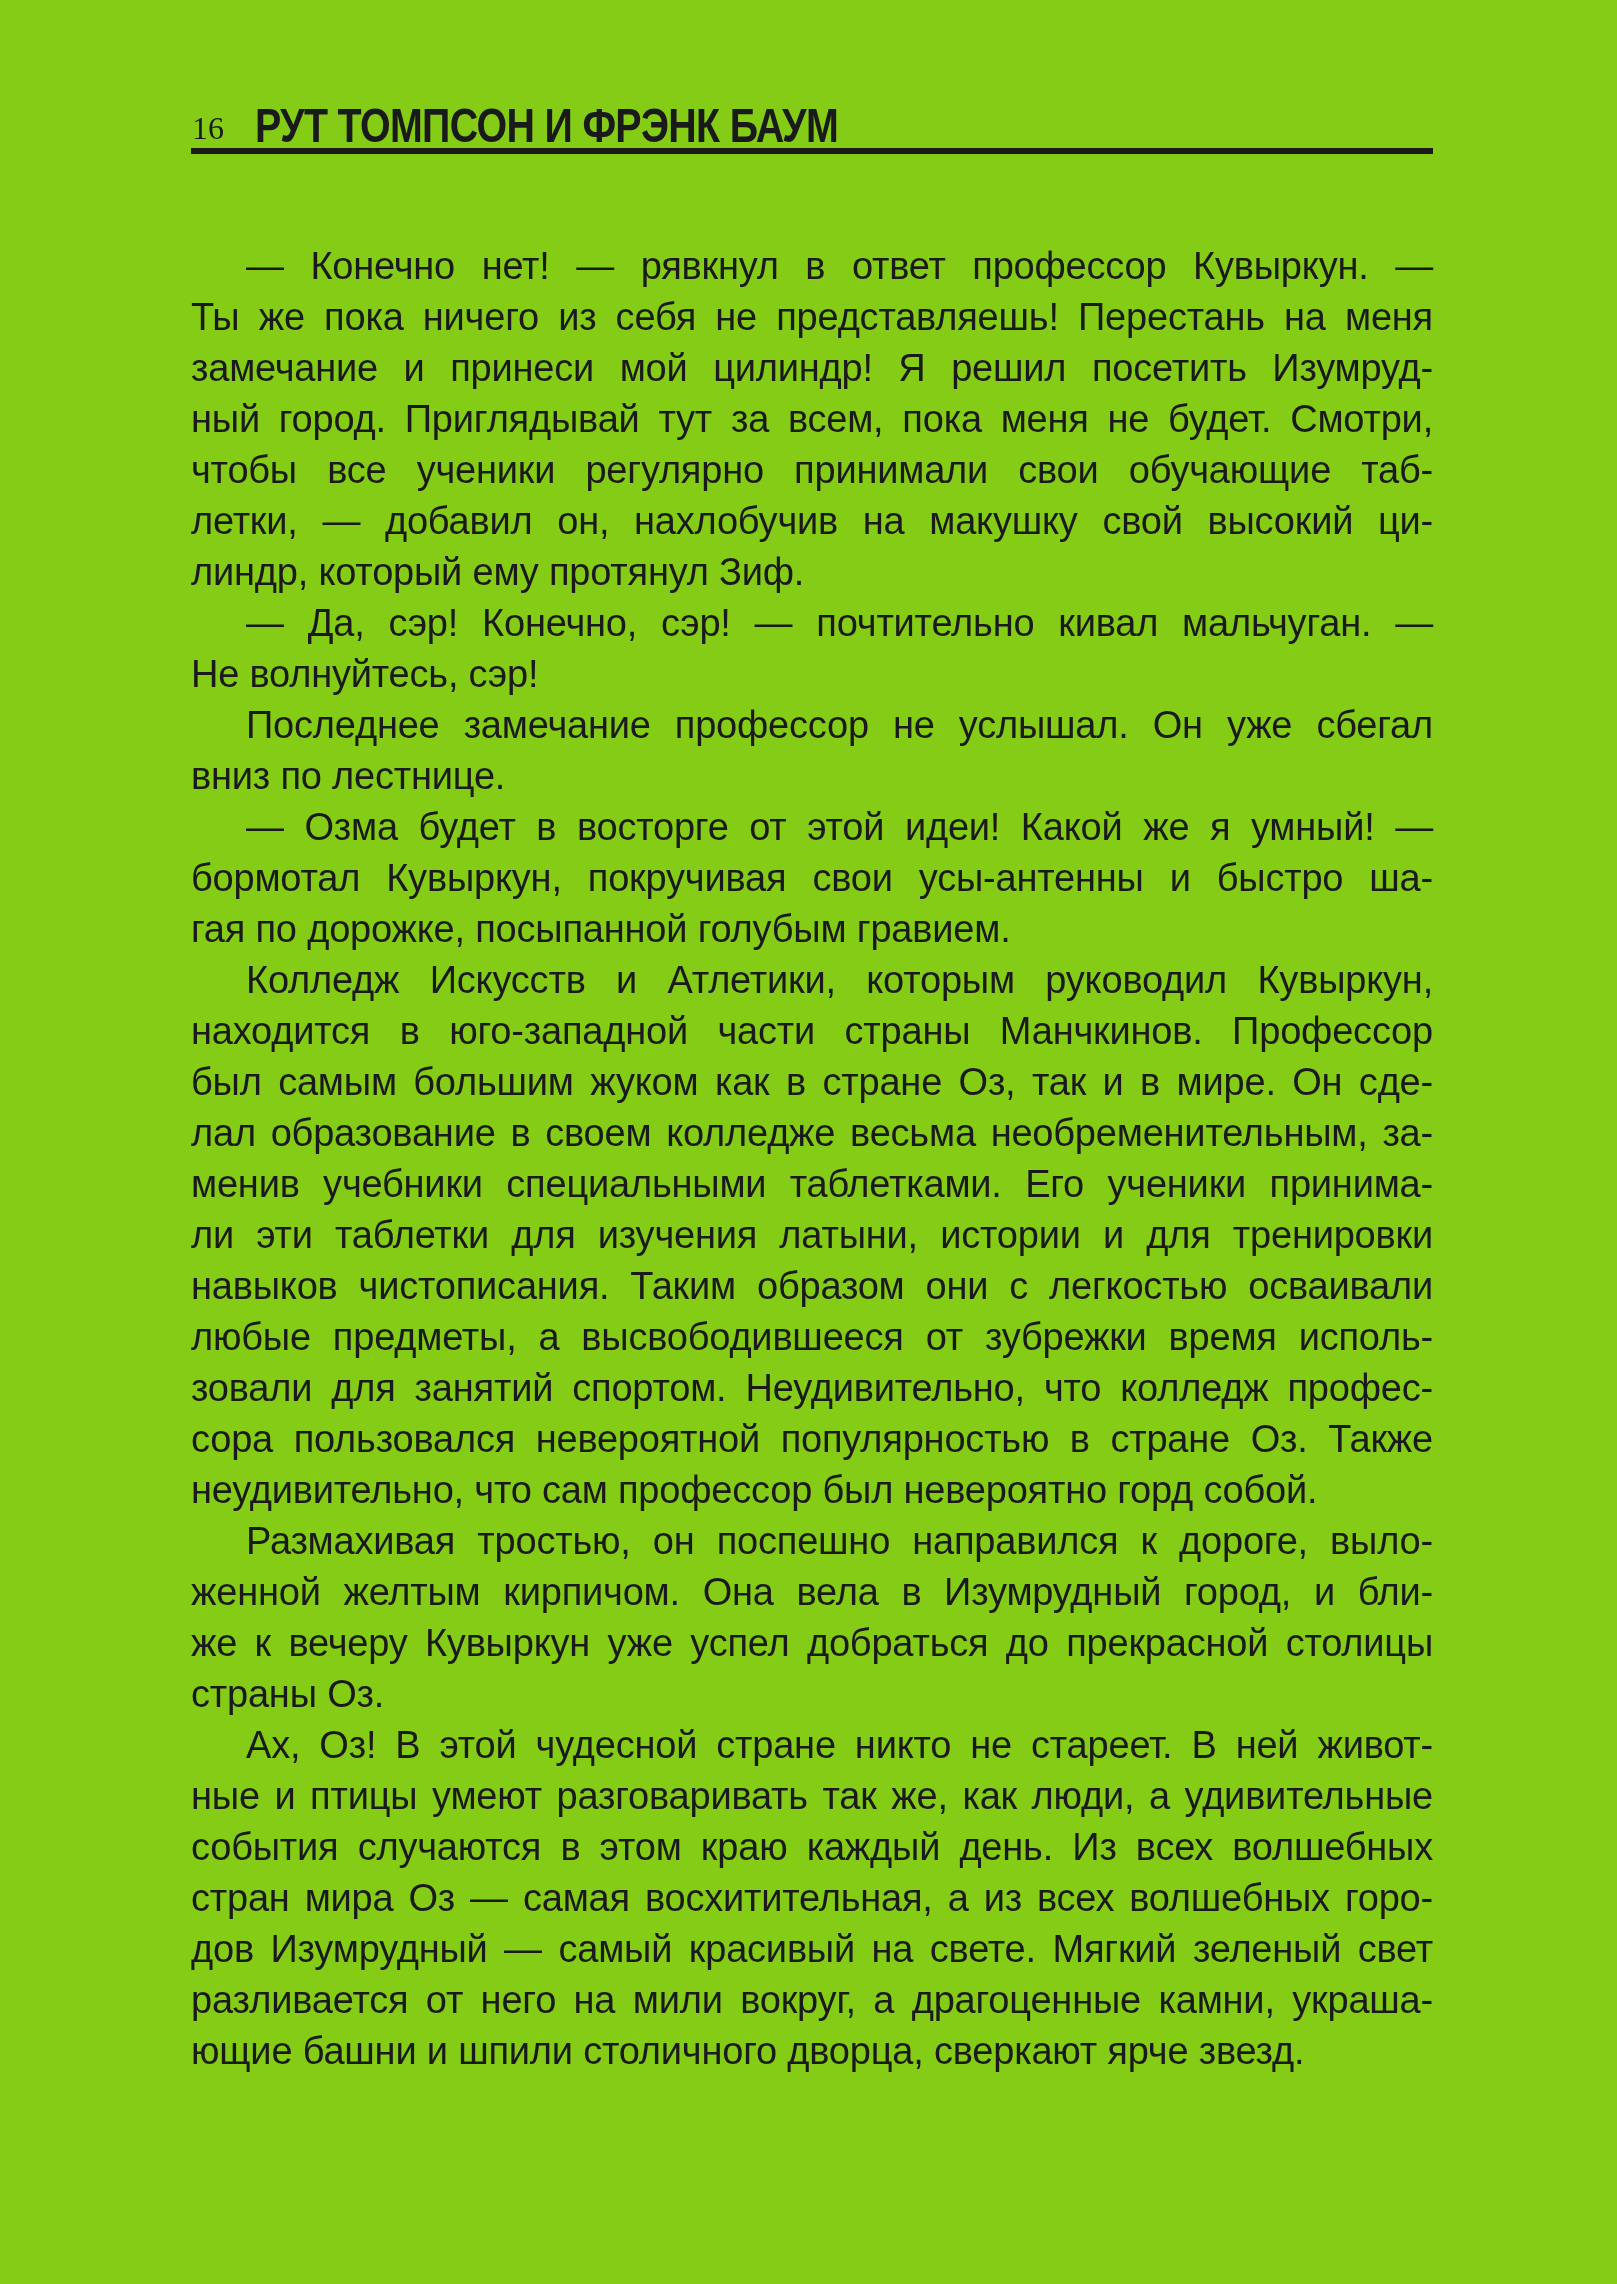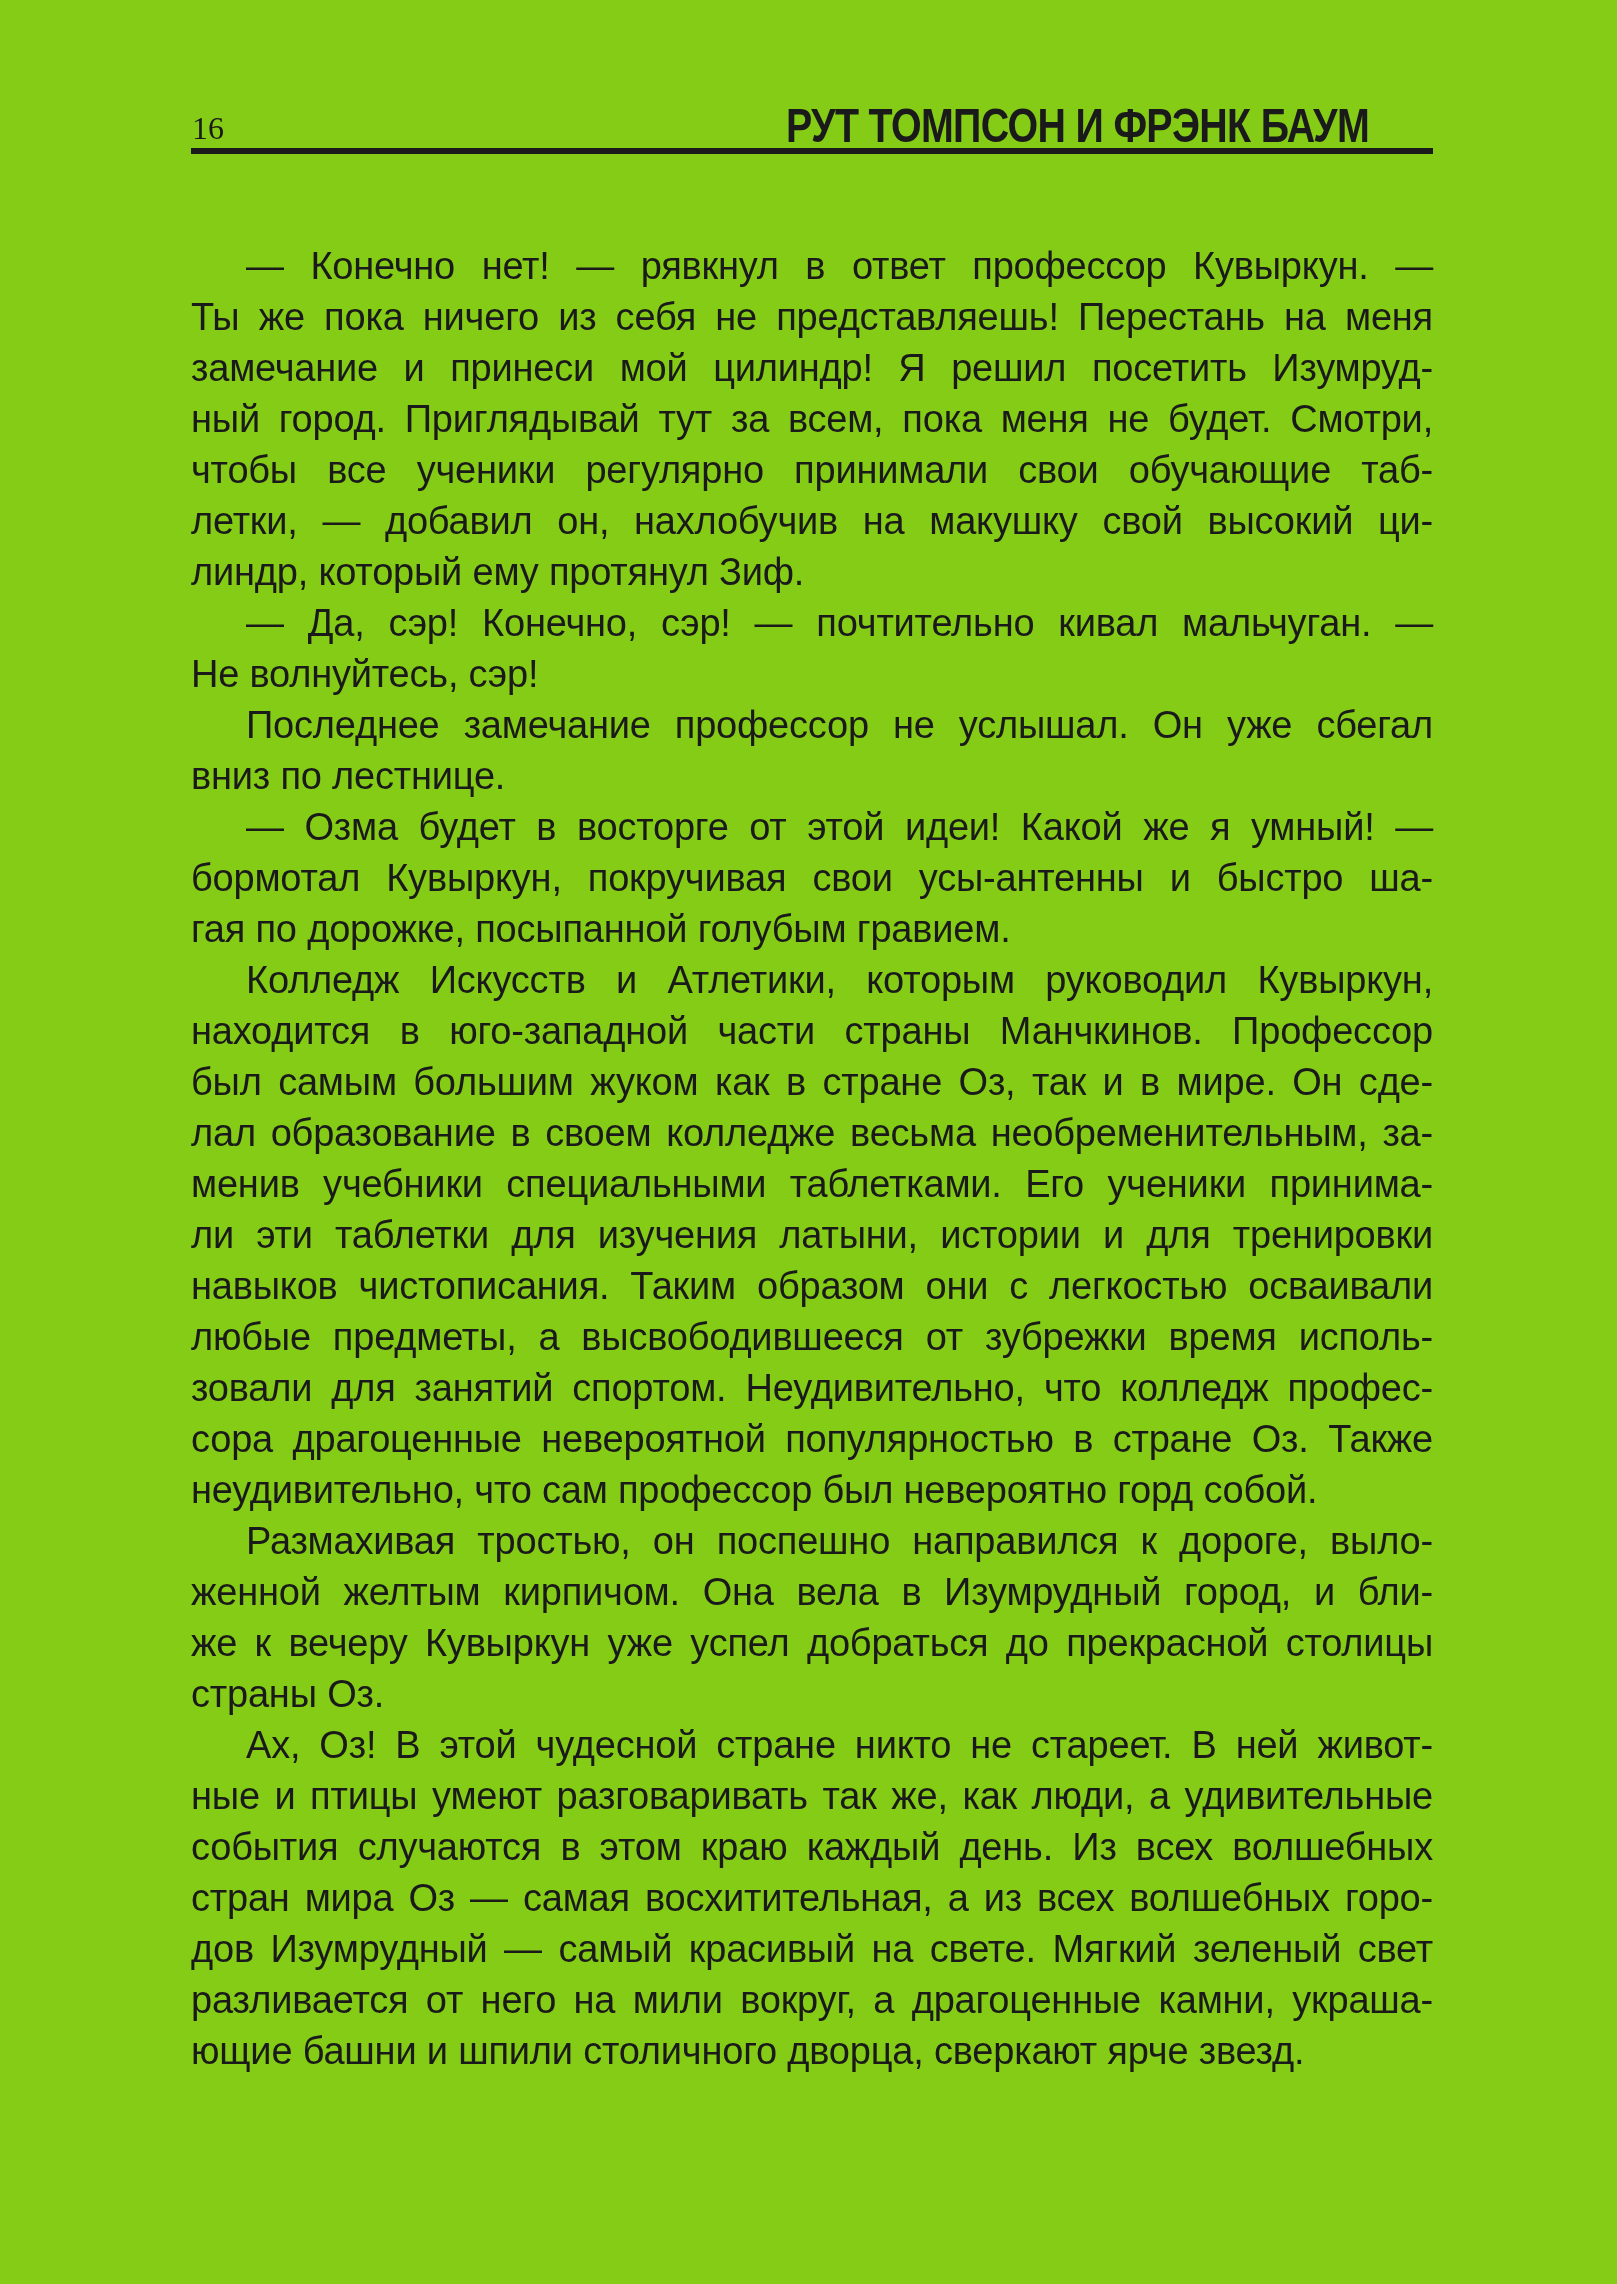--- a/index.html
+++ b/index.html
@@ -29,21 +29,21 @@
     font-size: 32px;
     line-height: 32px;
     color: var(--ink, #1a1a1a);
     font-variant-numeric: oldstyle-nums;
   }
   .htitle-wrap {
     position: absolute;
     left: 191px;
     top: 102px;
     width: 1242px;
-    text-align: right;
+    text-align: left;
     white-space: nowrap;
   }
   .htitle {
     display: inline-block;
     font-family: "Liberation Sans", sans-serif;
     font-weight: 700;
     font-size: 48px;
     line-height: 48px;
     letter-spacing: -0.8px;
     transform: scaleX(0.82);
@@ -110,21 +110,21 @@
       <div class="line para-end">гая по дорожке, посыпанной голубым гравием.</div>
       <div class="line para-start">Колледж Искусств и Атлетики, которым руководил Кувыркун,</div>
       <div class="line">находится в юго-западной части страны Манчкинов. Профессор</div>
       <div class="line">был самым большим жуком как в стране Оз, так и в мире. Он сде-</div>
       <div class="line">лал образование в своем колледже весьма необременительным, за-</div>
       <div class="line">менив учебники специальными таблетками. Его ученики принима-</div>
       <div class="line">ли эти таблетки для изучения латыни, истории и для тренировки</div>
       <div class="line">навыков чистописания. Таким образом они с легкостью осваивали</div>
       <div class="line">любые предметы, а высвободившееся от зубрежки время исполь-</div>
       <div class="line">зовали для занятий спортом. Неудивительно, что колледж профес-</div>
-      <div class="line">сора драгоценные невероятной популярностью в стране Оз. Также</div>
+      <div class="line">сора пользовался невероятной популярностью в стране Оз. Также</div>
       <div class="line para-end">неудивительно, что сам профессор был невероятно горд собой.</div>
       <div class="line para-start">Размахивая тростью, он поспешно направился к дороге, выло-</div>
       <div class="line">женной желтым кирпичом. Она вела в Изумрудный город, и бли-</div>
       <div class="line">же к вечеру Кувыркун уже успел добраться до прекрасной столицы</div>
       <div class="line para-end">страны Оз.</div>
       <div class="line para-start">Ах, Оз! В этой чудесной стране никто не стареет. В ней живот-</div>
       <div class="line">ные и птицы умеют разговаривать так же, как люди, а удивительные</div>
       <div class="line">события случаются в этом краю каждый день. Из всех волшебных</div>
       <div class="line">стран мира Оз — самая восхитительная, а из всех волшебных горо-</div>
       <div class="line">дов Изумрудный — самый красивый на свете. Мягкий зеленый свет</div>

